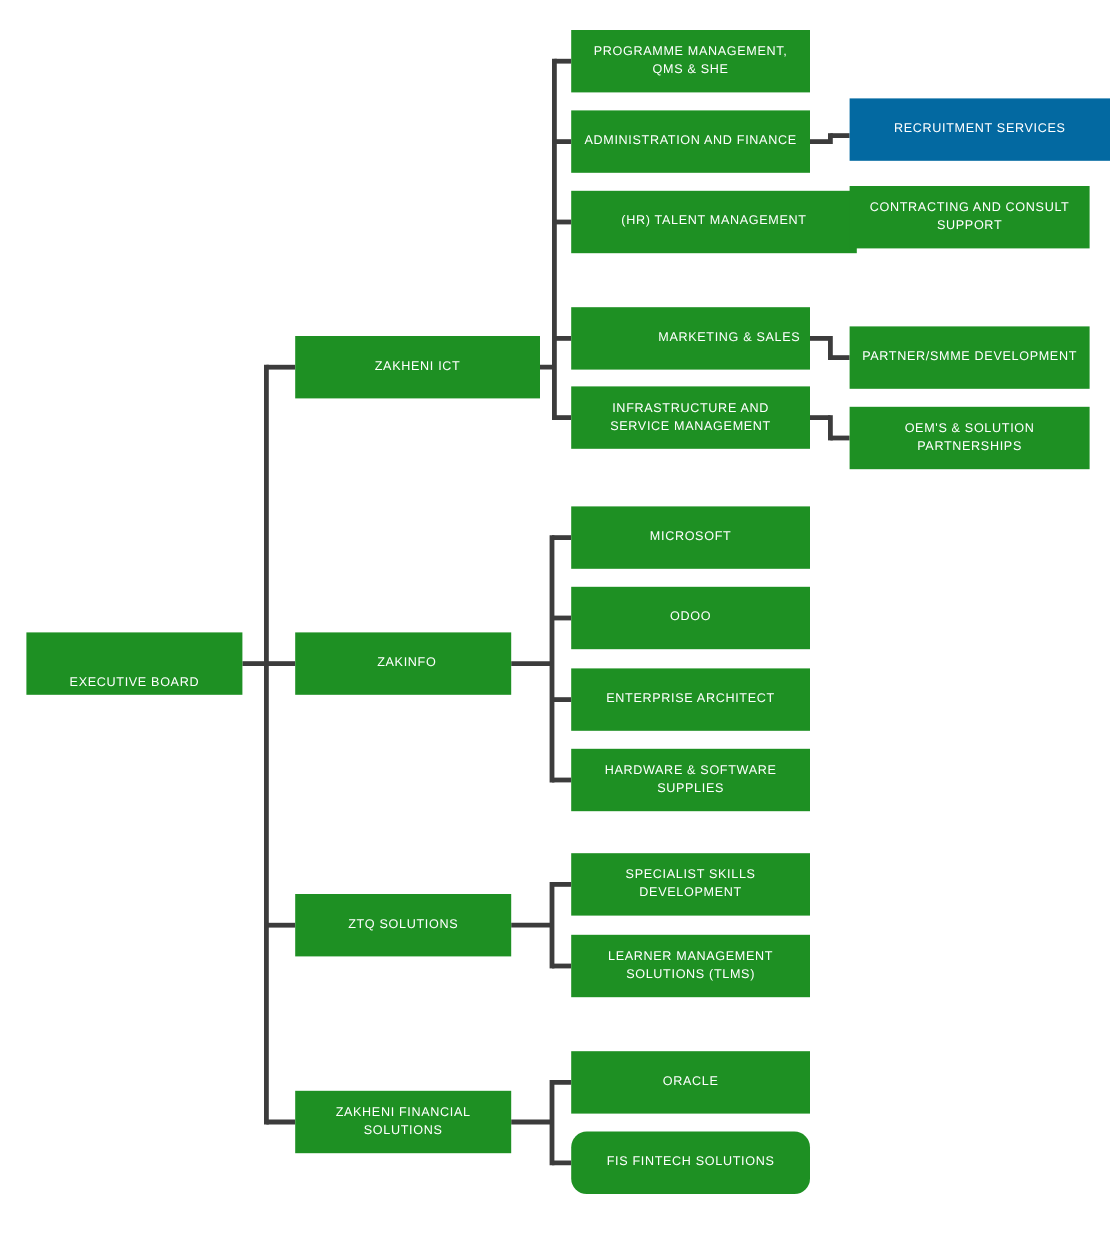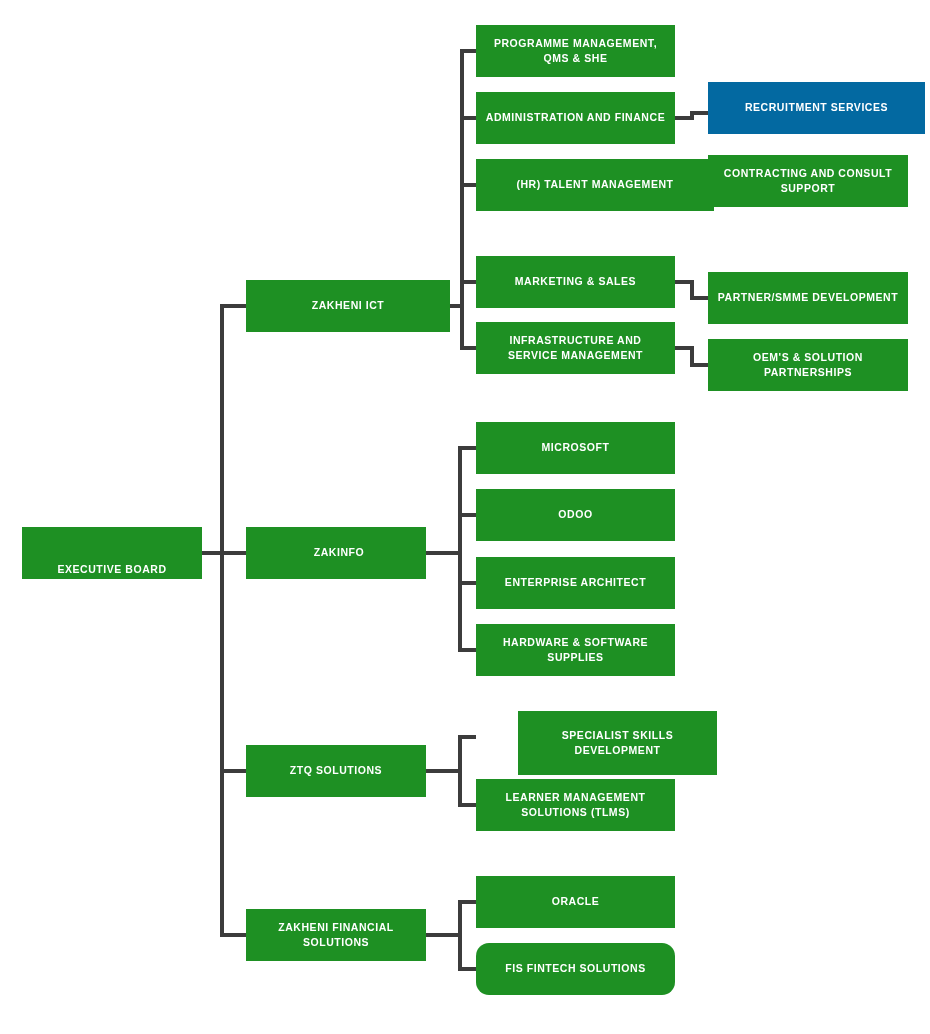--- a/index.html
+++ b/index.html
@@ -31,21 +31,21 @@
     box-sizing: border-box;
     background: #1E9023;
     color: #ffffff;
     display: flex;
     align-items: center;
     justify-content: center;
     text-align: center;
     padding: 2px 8px;
     font-family: "Liberation Sans", sans-serif;
     font-size: 10.5px;
-    font-weight: 700;
+    font-weight: 400;
     letter-spacing: 0.55px;
     line-height: 1.45;
     text-transform: uppercase;
     z-index: 2;
     cursor: pointer;
     user-select: none;
   }
   .node .node-label {
     display: block;
     width: 100%;
@@ -115,21 +115,21 @@
       </div>
       <div class="node" style="left: 708px; top: 82px; width: 217px; height: 52px; background: #0369a1; color: rgb(255, 255, 255);">
         <span class="node-label">RECRUITMENT SERVICES</span>
       </div>
       <div class="node" style="left: 476px; top: 159px; width: 238px; height: 52px; background: rgb(30, 144, 35); color: rgb(255, 255, 255);">
         <span class="node-label">(HR) TALENT MANAGEMENT</span>
       </div>
       <div class="node" style="left: 708px; top: 155px; width: 200px; height: 52px; background: rgb(30, 144, 35); color: rgb(255, 255, 255);">
         <span class="node-label">CONTRACTING AND CONSULT SUPPORT</span>
       </div>
-      <div class="node" style="left: 476px; top: 256px; width: 199px; height: 52px; background: rgb(30, 144, 35); color: rgb(255, 255, 255);">
+      <div class="node" style="left: 476px; top: 256px; width: 199px; height: 52px; background: rgb(30, 144, 35); color: rgb(255, 255, 255); text-align: right;">
         <span class="node-label">MARKETING &amp; SALES</span>
       </div>
       <div class="node" style="left: 708px; top: 272px; width: 200px; height: 52px; background: rgb(30, 144, 35); color: rgb(255, 255, 255);">
         <span class="node-label">PARTNER/SMME DEVELOPMENT</span>
       </div>
       <div class="node" style="left: 476px; top: 322px; width: 199px; height: 52px; background: rgb(30, 144, 35); color: rgb(255, 255, 255);">
         <span class="node-label">INFRASTRUCTURE AND SERVICE MANAGEMENT</span>
       </div>
       <div class="node" style="left: 708px; top: 339px; width: 200px; height: 52px; background: rgb(30, 144, 35); color: rgb(255, 255, 255);">
         <span class="node-label">OEM'S &amp; SOLUTION PARTNERSHIPS</span>
@@ -145,21 +145,21 @@
       </div>
       <div class="node" style="left: 476px; top: 557px; width: 199px; height: 52px; background: rgb(30, 144, 35); color: rgb(255, 255, 255);">
         <span class="node-label">ENTERPRISE ARCHITECT</span>
       </div>
       <div class="node" style="left: 476px; top: 624px; width: 199px; height: 52px; background: rgb(30, 144, 35); color: rgb(255, 255, 255);">
         <span class="node-label">HARDWARE &amp; SOFTWARE SUPPLIES</span>
       </div>
       <div class="node" style="left: 246px; top: 745px; width: 180px; height: 52px; background: rgb(30, 144, 35); color: rgb(255, 255, 255);">
         <span class="node-label">ZTQ SOLUTIONS</span>
       </div>
-      <div class="node" style="left: 476px; top: 711px; width: 199px; height: 64px; background: rgb(30, 144, 35); color: rgb(255, 255, 255); margin-left: 42px;">
+      <div class="node" style="left: 476px; top: 711px; width: 199px; height: 52px; background: rgb(30, 144, 35); color: rgb(255, 255, 255);">
         <span class="node-label">SPECIALIST SKILLS DEVELOPMENT</span>
       </div>
       <div class="node" style="left: 476px; top: 779px; width: 199px; height: 52px; background: rgb(30, 144, 35); color: rgb(255, 255, 255);">
         <span class="node-label">LEARNER MANAGEMENT SOLUTIONS (TLMS)</span>
       </div>
       <div class="node" style="left: 246px; top: 909px; width: 180px; height: 52px; background: rgb(30, 144, 35); color: rgb(255, 255, 255);">
         <span class="node-label">ZAKHENI FINANCIAL SOLUTIONS</span>
       </div>
       <div class="node" style="left: 476px; top: 876px; width: 199px; height: 52px; background: rgb(30, 144, 35); color: rgb(255, 255, 255);">
         <span class="node-label">ORACLE</span>

